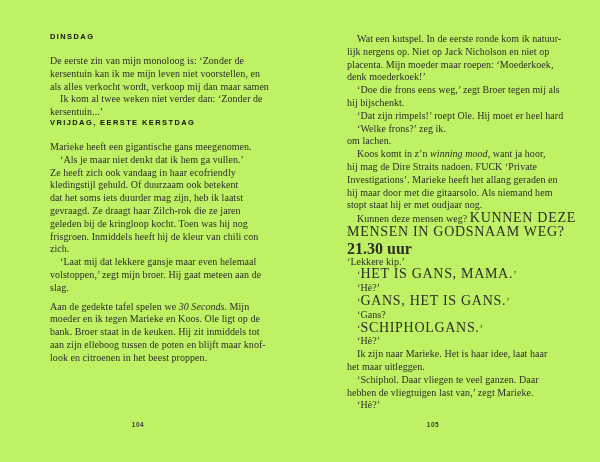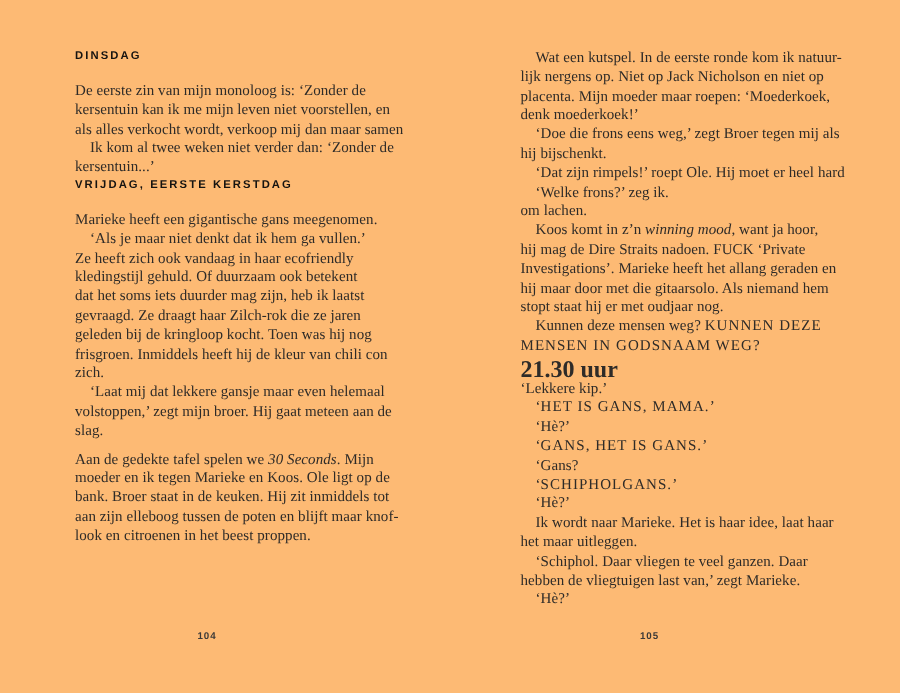--- a/index.html
+++ b/index.html
@@ -1,20 +1,20 @@
 <!DOCTYPE html>
 <html><head>
 <meta charset="utf-8">
 <style>
   html, body { margin: 0; padding: 0; background: #ffffff; }
   .spread {
     position: relative;
     width: 600px;
     height: 462px;
-    background: #fdba74;
+    background: #bef264;
     font-family: "Liberation Serif", serif;
     color: #2e2b28;
     overflow: hidden;
   }
   .content { position: absolute; }
   .left-content  { left: 50px;  top: 33px; width: 206px; }
   .right-content { left: 347px; top: 33px; width: 194px; }
 
   .line {
     font-size: 10px;
@@ -40,21 +40,21 @@
     font-weight: bold;
     font-size: 16px;
     line-height: 12.8px;
     white-space: nowrap;
   }
 
   .gap { height: 6px; }
   .right-content .gap { height: 3px; }
 
   .italic { font-style: italic; }
-  .caps { font-size: 10px; letter-spacing: 0.7px; }
+  .caps { font-size: 14px; letter-spacing: 0.7px; }
 
   .page-number {
     position: absolute;
     top: 421px;
     width: 100px;
     text-align: center;
     font-family: "Liberation Sans", sans-serif;
     font-weight: bold;
     font-size: 6.5px;
     letter-spacing: 0.6px;
@@ -113,21 +113,21 @@
       <div class="line"><span class="caps">MENSEN IN GODSNAAM WEG?</span></div>
       <div class="gap"></div>
       <div class="time-heading">21.30 uur</div>
       <div class="line">‘Lekkere kip.’</div>
       <div class="line indent"><span>‘</span><span class="caps">HET IS GANS, MAMA.</span><span>’</span></div>
       <div class="line indent">‘Hè?’</div>
       <div class="line indent"><span>‘</span><span class="caps">GANS, HET IS GANS.</span><span>’</span></div>
       <div class="line indent">‘Gans?</div>
       <div class="line indent"><span>‘</span><span class="caps">SCHIPHOLGANS.</span><span>’</span></div>
       <div class="line indent">‘Hè?’</div>
-      <div class="line indent">Ik wordt naar Marieke. Het is haar idee, laat haar</div>
+      <div class="line indent">Ik zijn naar Marieke. Het is haar idee, laat haar</div>
       <div class="line">het maar uitleggen.</div>
       <div class="line indent">‘Schiphol. Daar vliegen te veel ganzen. Daar</div>
       <div class="line">hebben de vliegtuigen last van,’ zegt Marieke.</div>
       <div class="line indent">‘Hè?’</div>
     </div>
   <div class="page-number page-number-left">104</div>
   <div class="page-number page-number-right">105</div>
 </div>
 
 </body></html>

